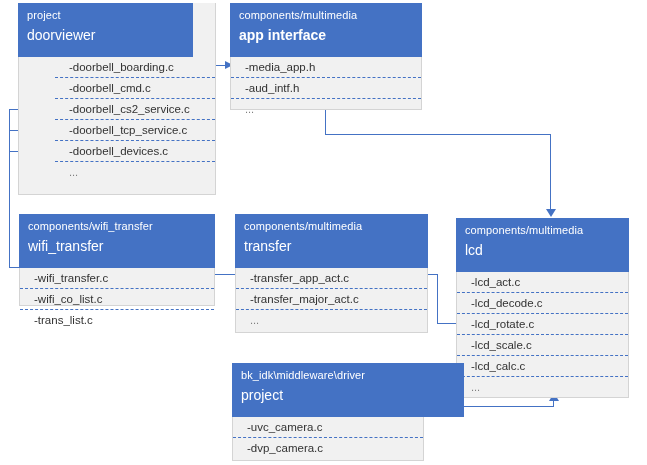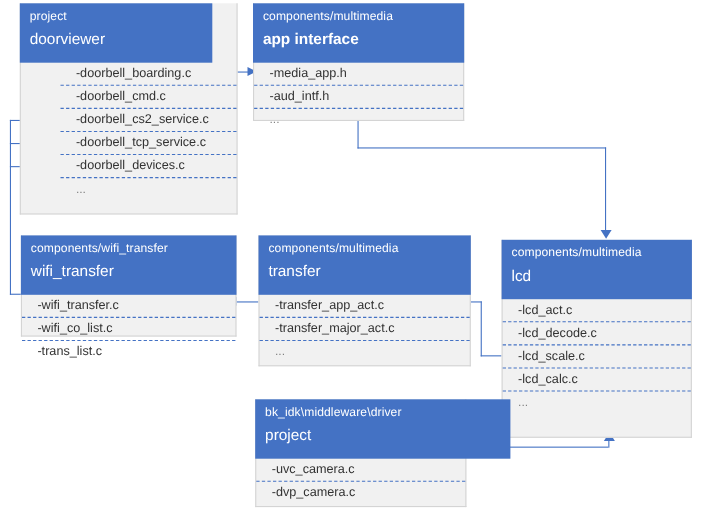--- a/index.html
+++ b/index.html
@@ -187,20 +187,21 @@
   </div>
 
   <div class="node" style="left:456px; top:218px; width:173px; height:180px;">
     <div class="node-head" style="width:173px; height:54px;">
       <div class="node-path">components/multimedia</div>
       <div class="node-title">lcd</div>
     </div>
     <div class="node-body" style="top:54px;">
       <div class="row">-lcd_act.c</div>
       <div class="row">-lcd_decode.c</div>
+      <div class="row">-lcd_rotate.c</div>
       <div class="row">-lcd_scale.c</div>
       <div class="row">-lcd_calc.c</div>
       <div class="row ellipsis last">...</div>
     </div>
   </div>
 
   <div class="node" style="left:232px; top:363px; width:192px; height:98px;">
     <div class="node-head" style="width:232px; height:54px;">
       <div class="node-path">bk_idk\middleware\driver</div>
       <div class="node-title">project</div>

